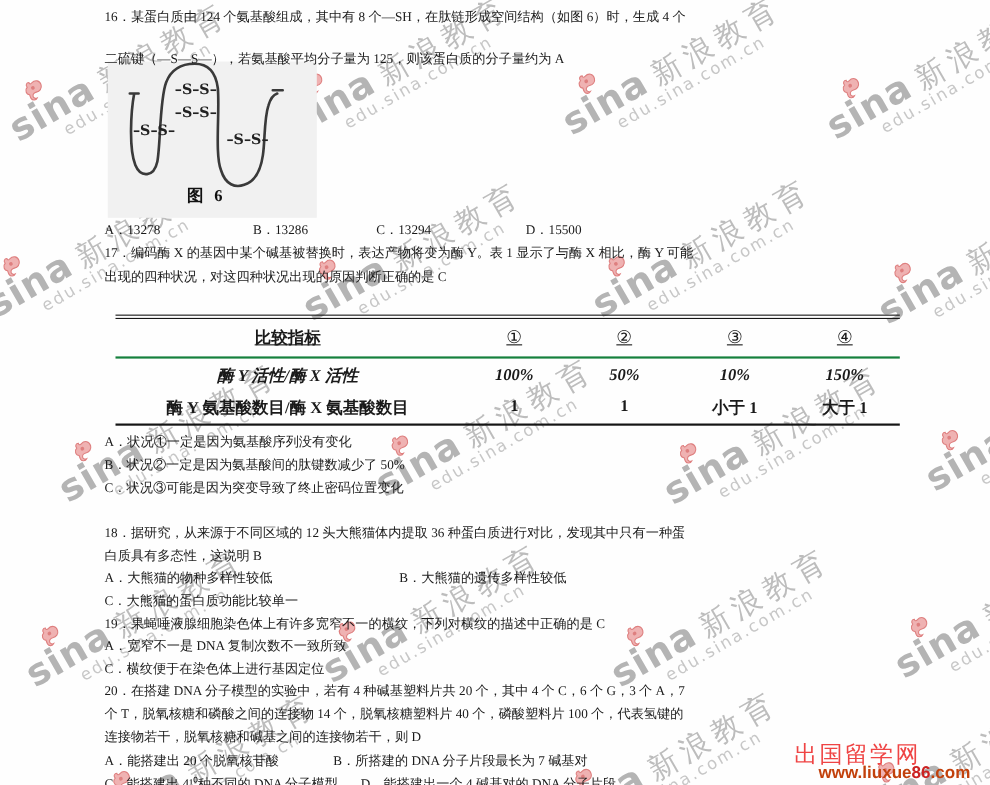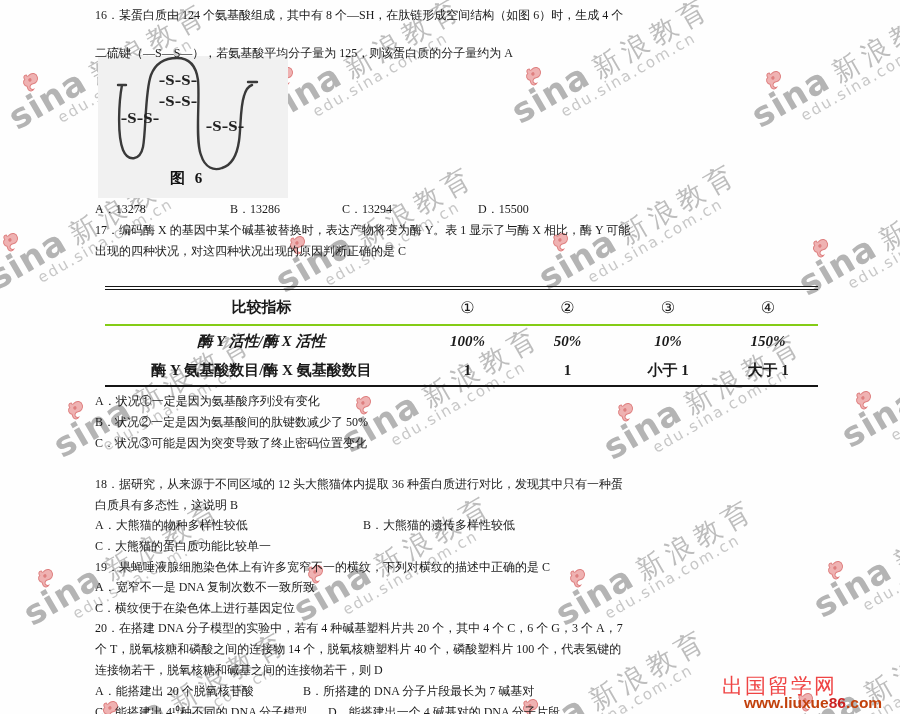--- a/index.html
+++ b/index.html
@@ -39,21 +39,21 @@
     font-size:15px;font-weight:bold;z-index:3;letter-spacing:2px;
   }
   .tbl{
     position:absolute;left:105px;top:286px;width:713px;z-index:3;
     border-top:4px double #151515;border-bottom:2px solid #151515;
   }
   .tbl-row{
     display:grid;grid-template-columns:313px 99px 101px 100px 100px;
     align-items:center;
   }
-  .tbl-row.head{height:34px;border-bottom:2px solid #84cc16;}
+  .tbl-row.head{height:34px;border-bottom:2px solid #15803d;text-decoration:underline;}
   .tbl-row.r1{height:30px;font-style:italic;}
   .tbl-row.r2{height:29px;}
   .tbl-cell{
     text-align:center;font-size:15px;font-weight:bold;white-space:nowrap;
   }
   .tbl-cell.circ{font-size:16px;font-weight:normal;}
   
   .footer-site{
     position:absolute;left:722px;top:672px;font-size:21px;font-weight:normal;
     color:#ef4444;letter-spacing:2px;z-index:3;white-space:nowrap;

